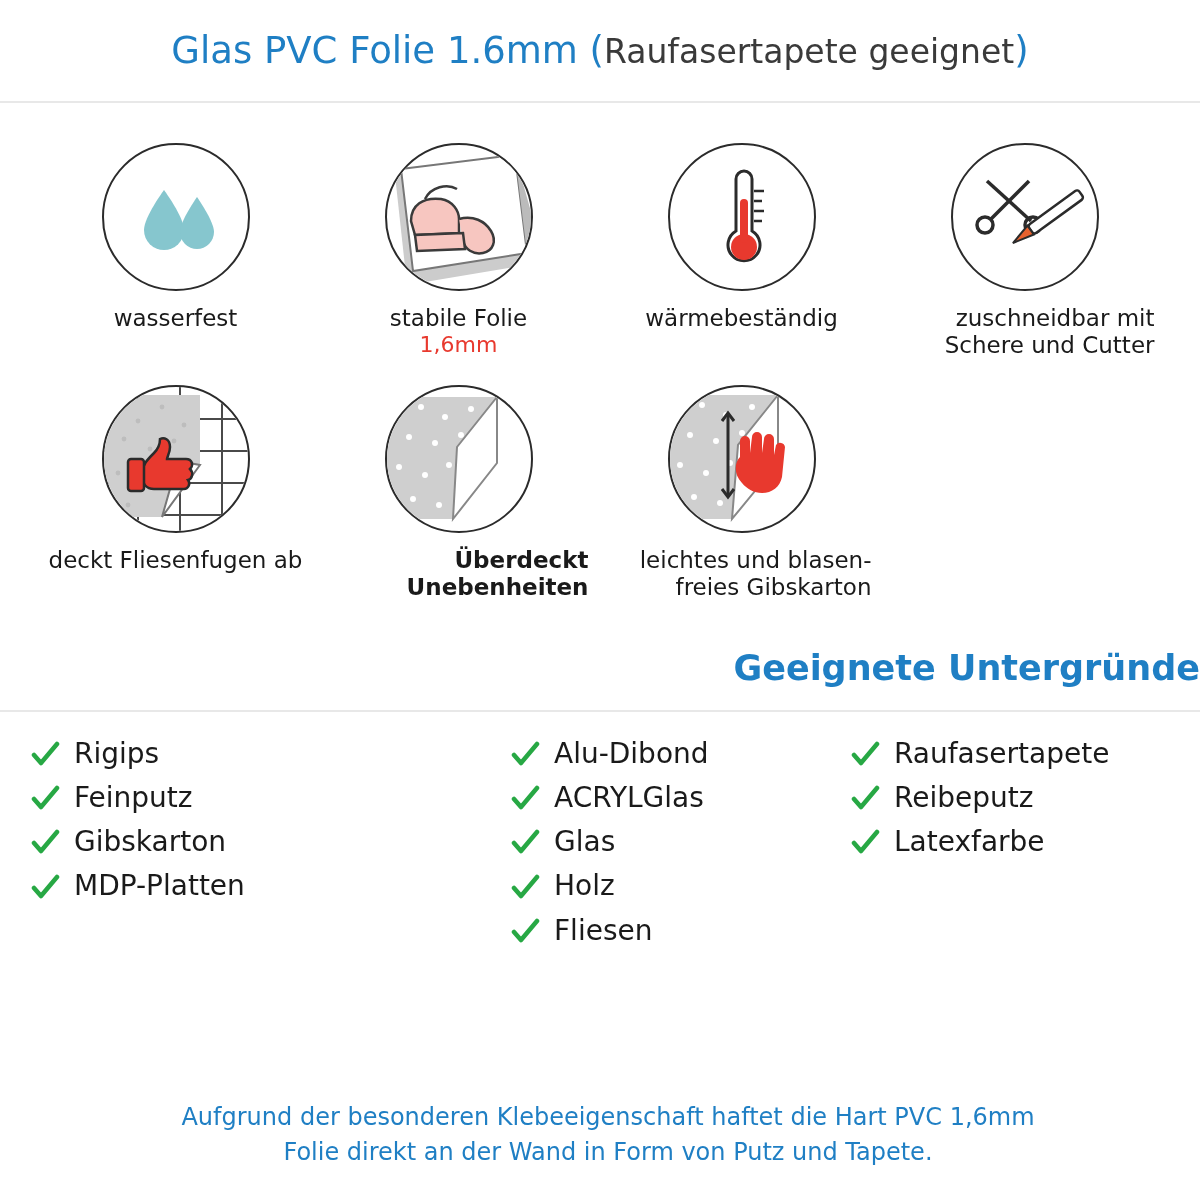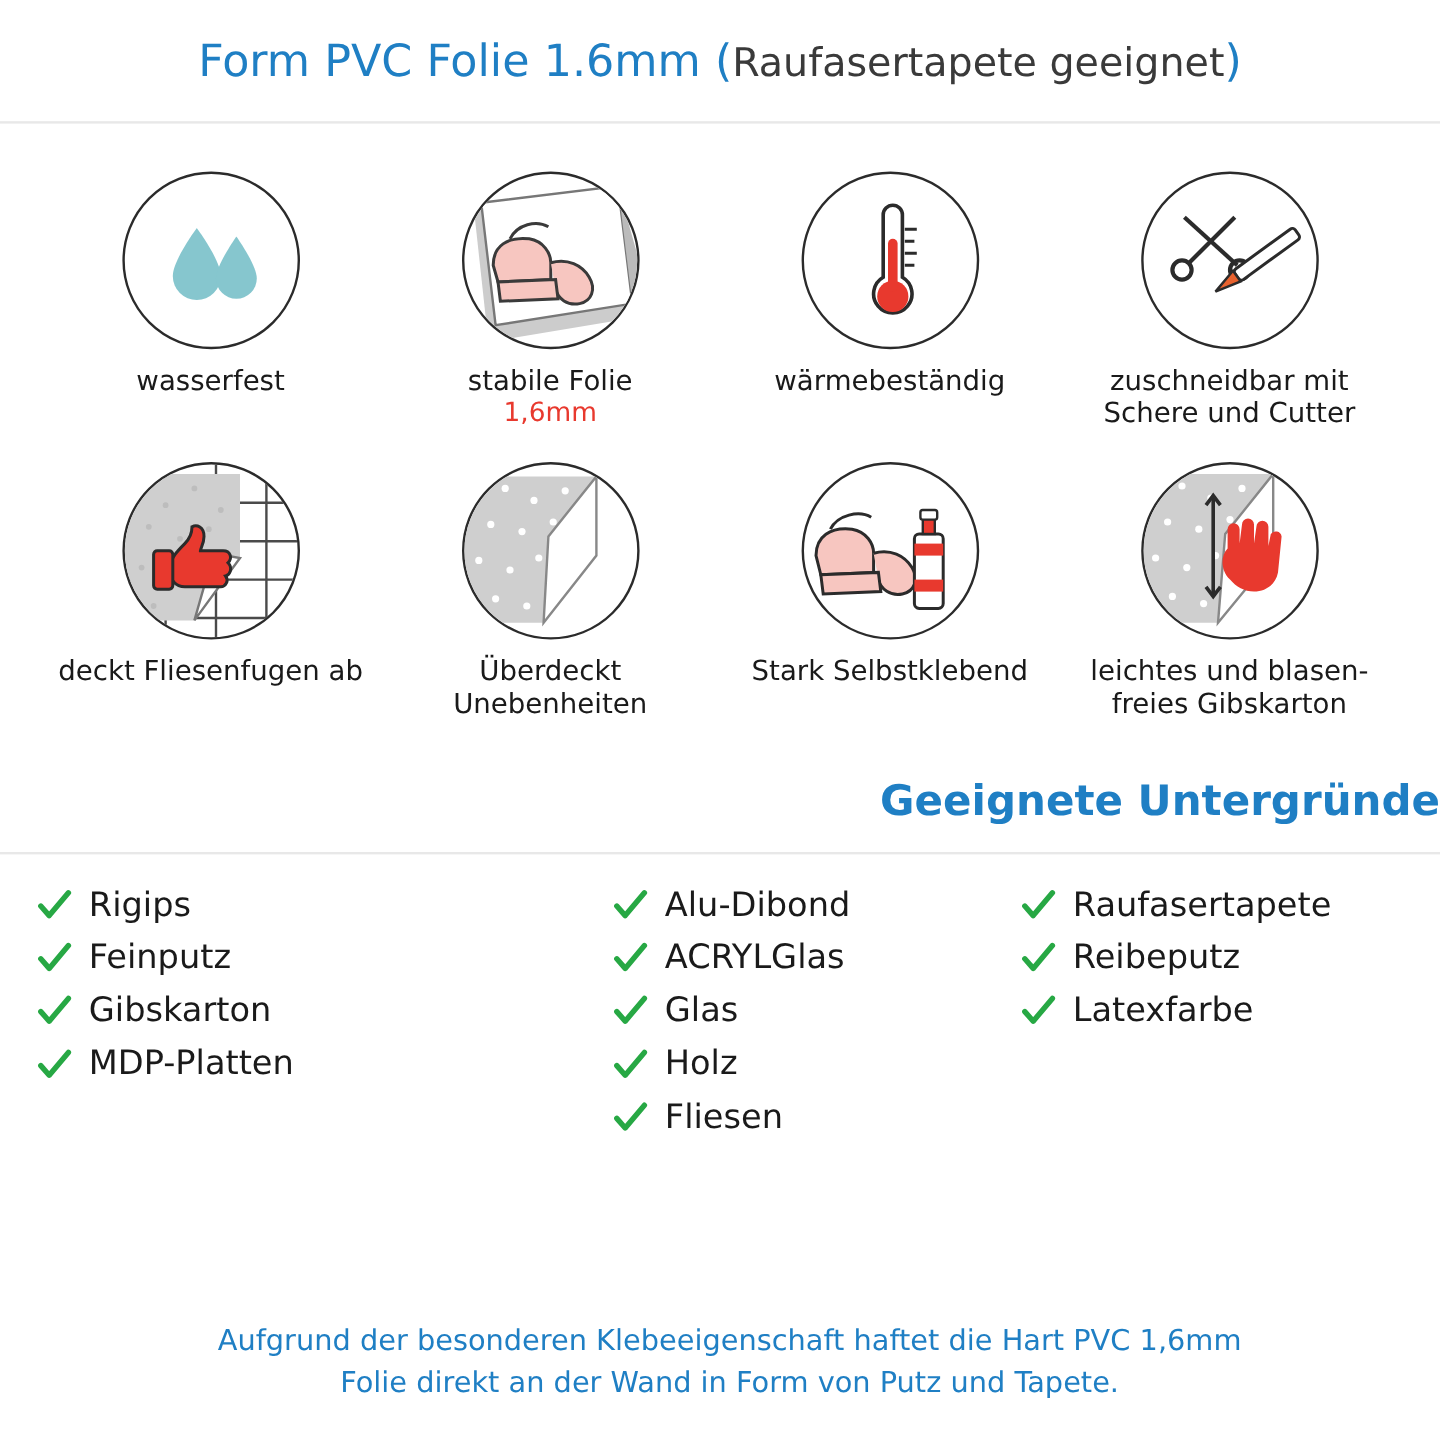--- a/index.html
+++ b/index.html
@@ -50,27 +50,27 @@
     width: 148px;
     height: 148px;
     border-radius: 50%;
     border: 2px solid #2b2b2b;
     overflow: hidden;
     position: relative;
     background: #fff;
   }
   .feature-label {
     margin-top: 14px;
-    text-align: center;
+    text-align: right;
     font-size: 23px;
     line-height: 1.18;
     color: #1a1a1a;
     max-width: 260px;
   }
-  .feature-label.bold { font-weight: normal; }
+  .feature-label.bold { font-weight: bold; }
   .feature-sub {
     font-size: 22px;
     color: #e8392e;
     text-align: center;
     line-height: 1.2;
   }
 
   
   .section-title-wrap {
     margin-top: 46px;
@@ -119,21 +119,21 @@
     padding: 0 60px;
   }
 </style>
 </head>
 <body>
 
 <div class="page">
 
   <div class="header">
     <div class="header-title">
-      <span>Form PVC Folie 1.6mm</span>
+      <span>Glas PVC Folie 1.6mm</span>
       <span class="paren">(</span><span class="sub">Raufasertapete geeignet</span><span class="paren">)</span>
     </div>
   </div>
 
   <div class="features">
 
     <div class="feature">
       <div class="circle">
         <svg viewBox="0 0 148 148" width="148" height="148">
           <path d="M60 45 C60 45 40 72 40 85 a20 20 0 0 0 40 0 C80 72 60 45 60 45 Z" fill="#86c6ce"></path>
@@ -249,40 +249,20 @@
               <circle cx="88" cy="92" r="3"></circle>
             <circle cx="26" cy="112" r="3"></circle>
               <circle cx="52" cy="118" r="3"></circle>
           </g>
           <path d="M110 10 L110 76 L66 132 L70 60 Z" fill="#ffffff" stroke="#888" stroke-width="2"></path>
         </svg>
       </div>
       <div class="feature-label bold">Überdeckt Unebenheiten</div>
     </div>
 
-    <div class="feature">
-      <div class="circle">
-        <svg viewBox="0 0 148 148" width="148" height="148">
-          <g transform="translate(6,36)">
-            <path d="M4 40 C4 24 16 16 34 18 C46 20 52 30 52 38 L52 54 L8 56 Z" fill="#f7c6c0" stroke="#2b2b2b" stroke-width="2.5"></path>
-            <path d="M52 38 C66 34 78 40 84 50 C90 60 86 70 76 72 C66 74 58 68 56 60" fill="#f7c6c0" stroke="#2b2b2b" stroke-width="2.5"></path>
-            <path d="M16 18 C22 6 40 2 50 8" fill="none" stroke="#2b2b2b" stroke-width="2.5"></path>
-            <path d="M8 56 L56 54 L58 70 L10 72 Z" fill="#f7c6c0" stroke="#2b2b2b" stroke-width="2.5"></path>
-          </g>
-          <g transform="translate(92,36)">
-            <rect x="0" y="22" width="24" height="62" rx="4" fill="#ffffff" stroke="#2b2b2b" stroke-width="2.5"></rect>
-            <rect x="0" y="30" width="24" height="10" fill="#e8392e"></rect>
-            <rect x="0" y="60" width="24" height="10" fill="#e8392e"></rect>
-            <rect x="7" y="8" width="10" height="14" fill="#e8392e" stroke="#2b2b2b" stroke-width="2"></rect>
-            <rect x="5" y="2" width="14" height="8" rx="2" fill="#ffffff" stroke="#2b2b2b" stroke-width="2"></rect>
-          </g>
-        </svg>
-      </div>
-      <div class="feature-label bold">Stark Selbstklebend</div>
-    </div>
 
     <div class="feature">
       <div class="circle">
         <svg viewBox="0 0 148 148" width="148" height="148">
           <path d="M-6 8 L108 8 L108 76 L62 132 L-6 132 Z" fill="#cfcfcf"></path>
           <g fill="#ffffff">
             <circle cx="8" cy="24" r="3"></circle>
               <circle cx="32" cy="18" r="3"></circle>
             <circle cx="56" cy="28" r="3"></circle>
               <circle cx="82" cy="20" r="3"></circle>

